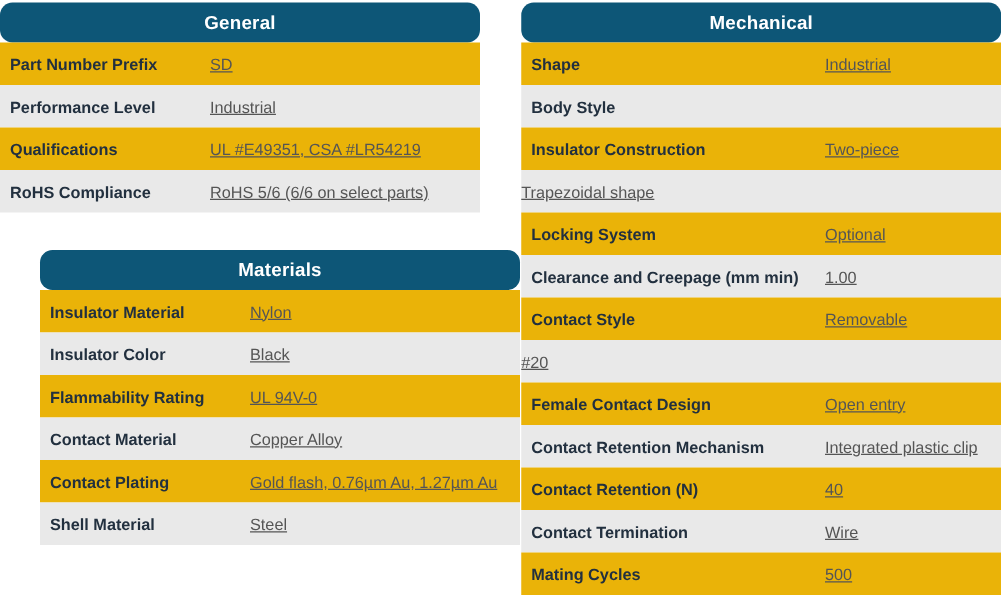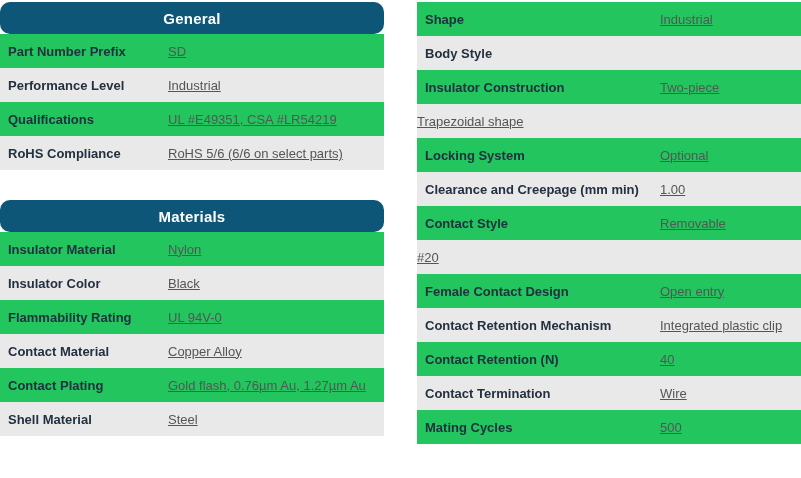--- a/index.html
+++ b/index.html
@@ -11,31 +11,31 @@
   }
   html,body{margin:0;padding:0;background:#ffffff;}
   body{
     width:801px;height:478px;overflow:hidden;
     font-family:"Liberation Sans", sans-serif;
   }
   .page{position:relative;width:801px;height:478px;background:#ffffff;}
   .col-left{position:absolute;left:0;top:2px;width:384px;}
   .col-right{position:absolute;left:417px;top:2px;width:384px;}
   .spec-table{width:100%;}
-  .spec-table + .spec-table{margin-top:30px;}
+  .spec-table + .spec-table{margin-top:30px;padding-left:32px;}
   .tbl-header{
     height:32px;background:var(--header-bg);color:var(--header-text);
     font-weight:bold;font-size:15px;
     display:flex;align-items:center;justify-content:center;
     letter-spacing:0.2px;
     border-radius:10px;
   }
   .row{
     height:34px;display:flex;align-items:center;
-    font-size:13px;background:#22c55e;
+    font-size:13px;background:#eab308;
   }
   .rows .row:nth-child(even){background:var(--stripe-bg);}
   .cell-label{
     font-weight:bold;color:var(--label-text);
     padding-left:8px;box-sizing:border-box;flex:0 0 auto;
   }
   .col-left .cell-label{width:168px;}
   .col-right .cell-label{width:243px;}
   .cell-value{color:var(--value-text);flex:1 1 auto;white-space:nowrap;text-decoration:underline;}
 </style>
@@ -96,20 +96,21 @@
           <div class="cell-value">Steel</div>
         </div>
       </div>
     </div>
 
   </div>
 
   <div class="col-right">
 
     <div class="spec-table">
+      <div class="tbl-header">Mechanical</div>
       <div class="rows">
         <div class="row">
           <div class="cell-label">Shape</div>
           <div class="cell-value">Industrial</div>
         </div>
         <div class="row">
           <div class="cell-label">Body Style</div>
         </div>
         <div class="row">
           <div class="cell-label">Insulator Construction</div>

